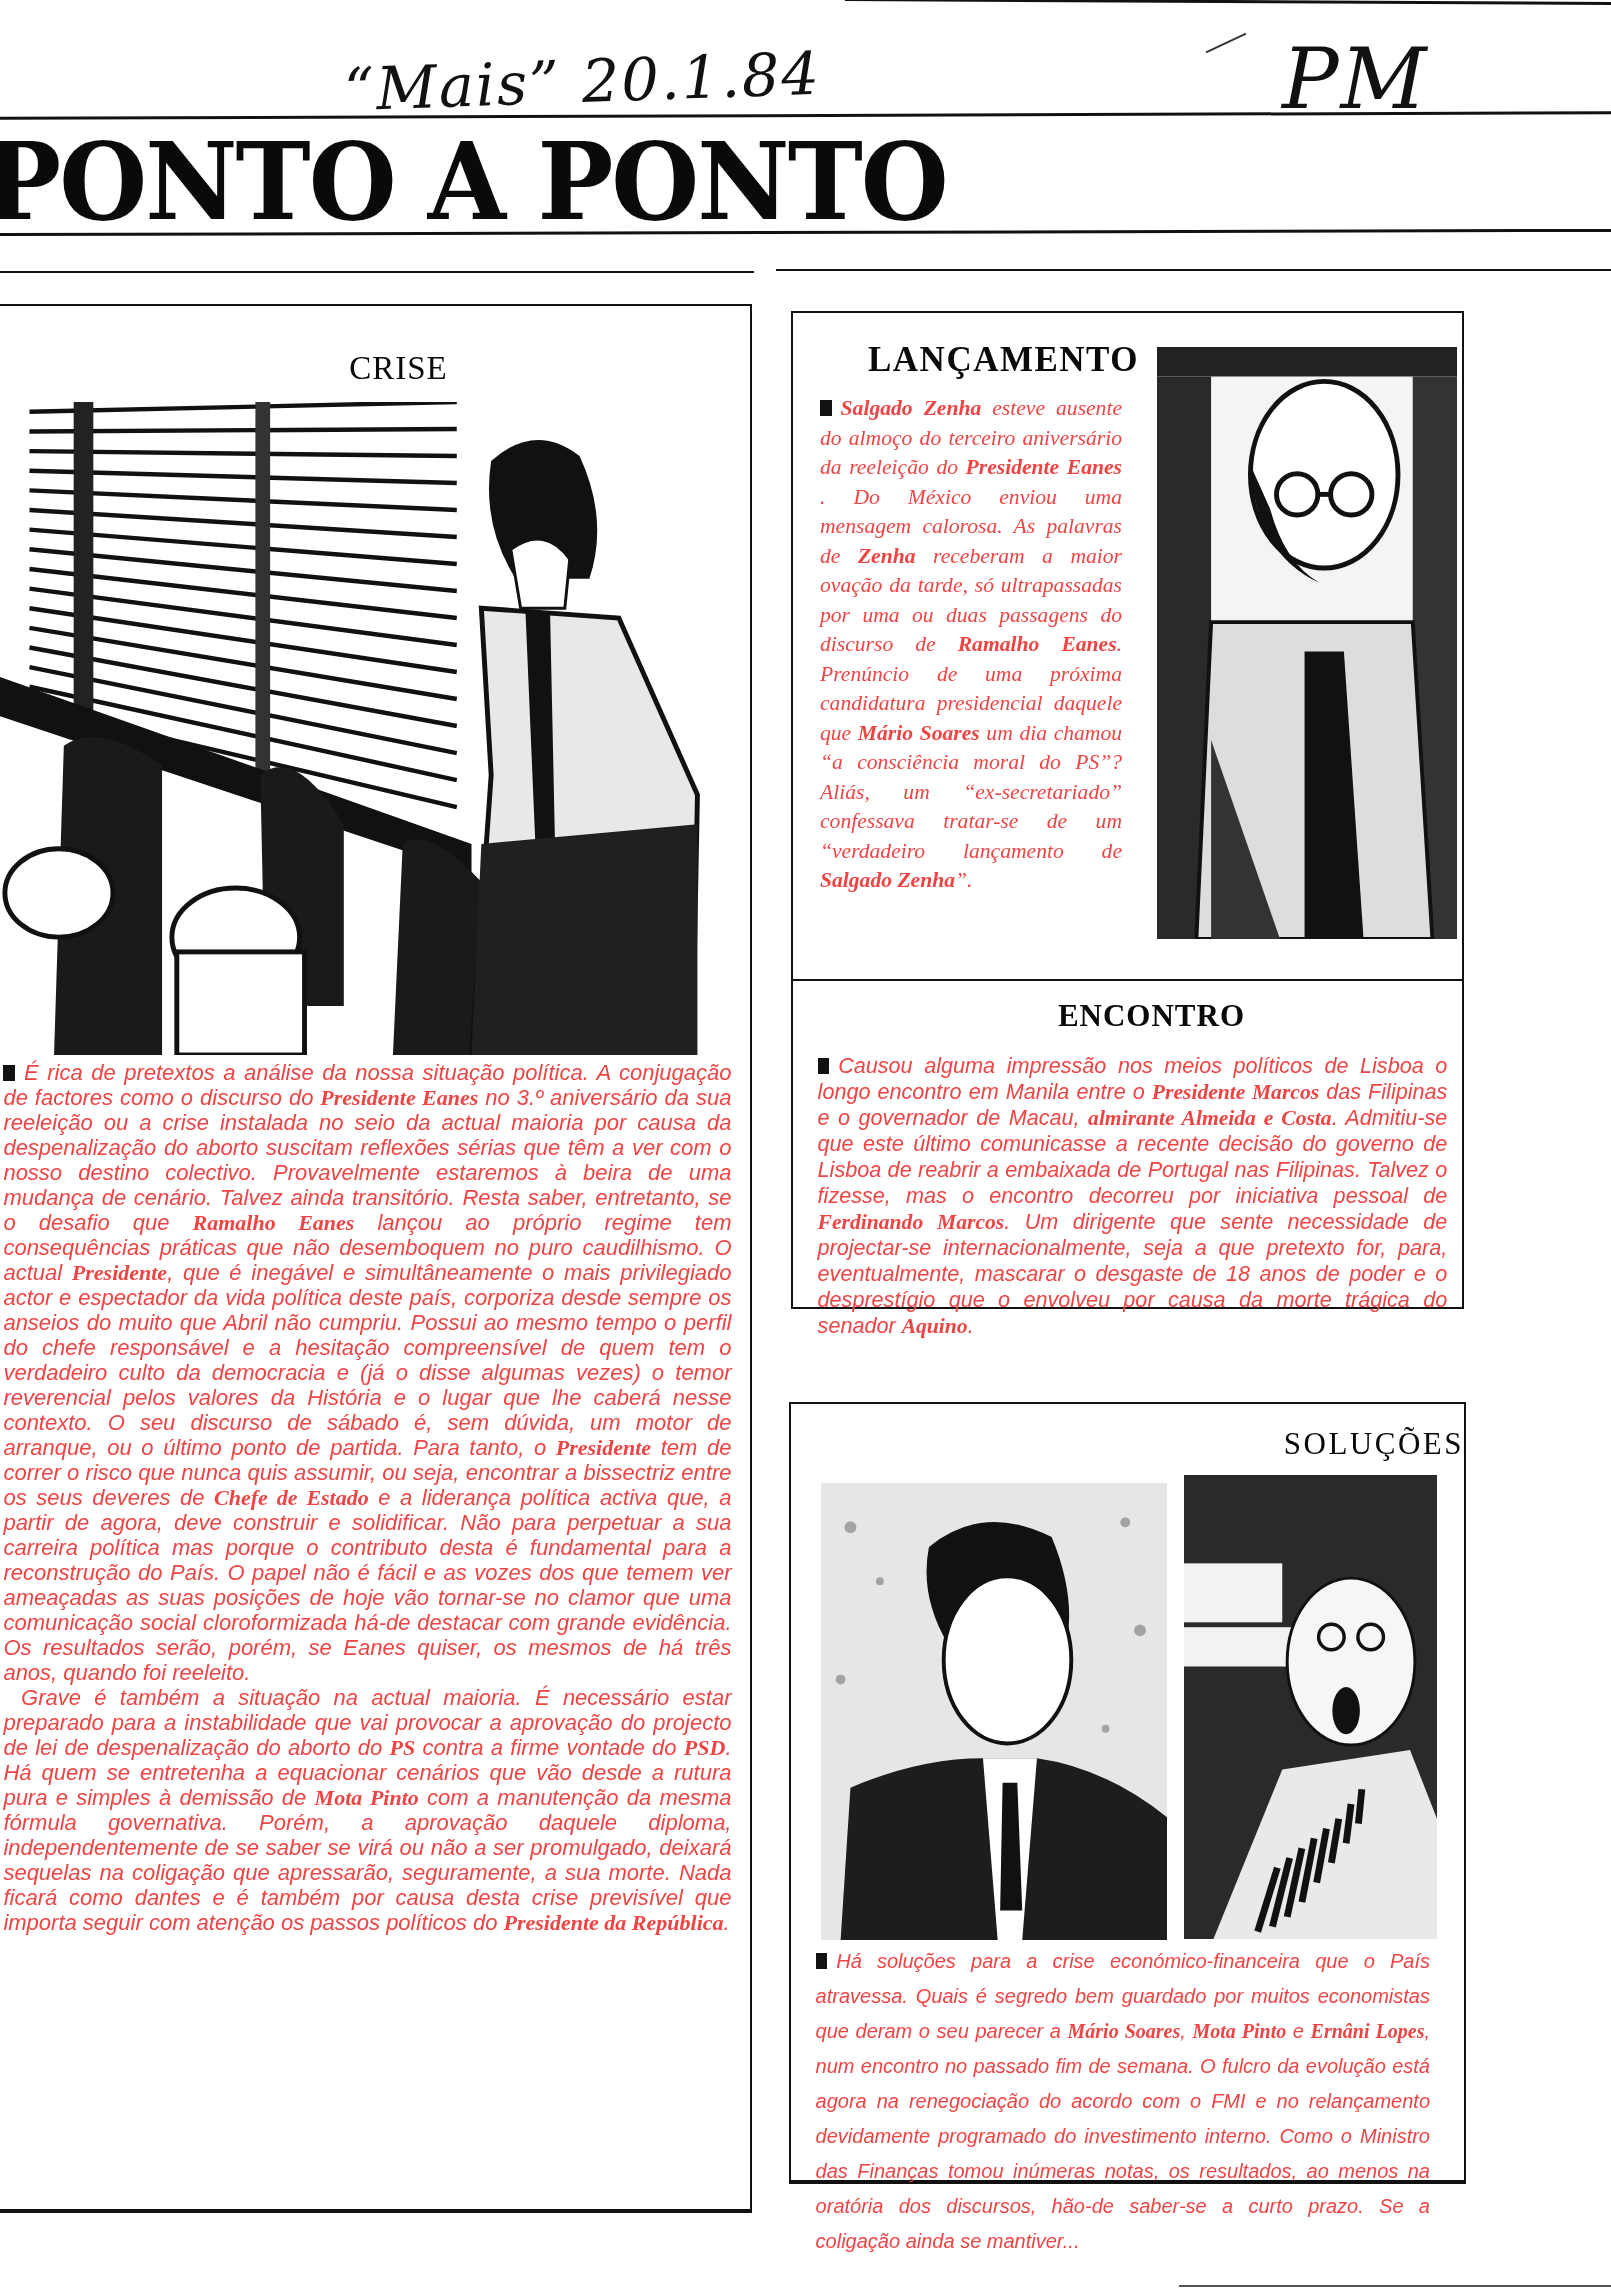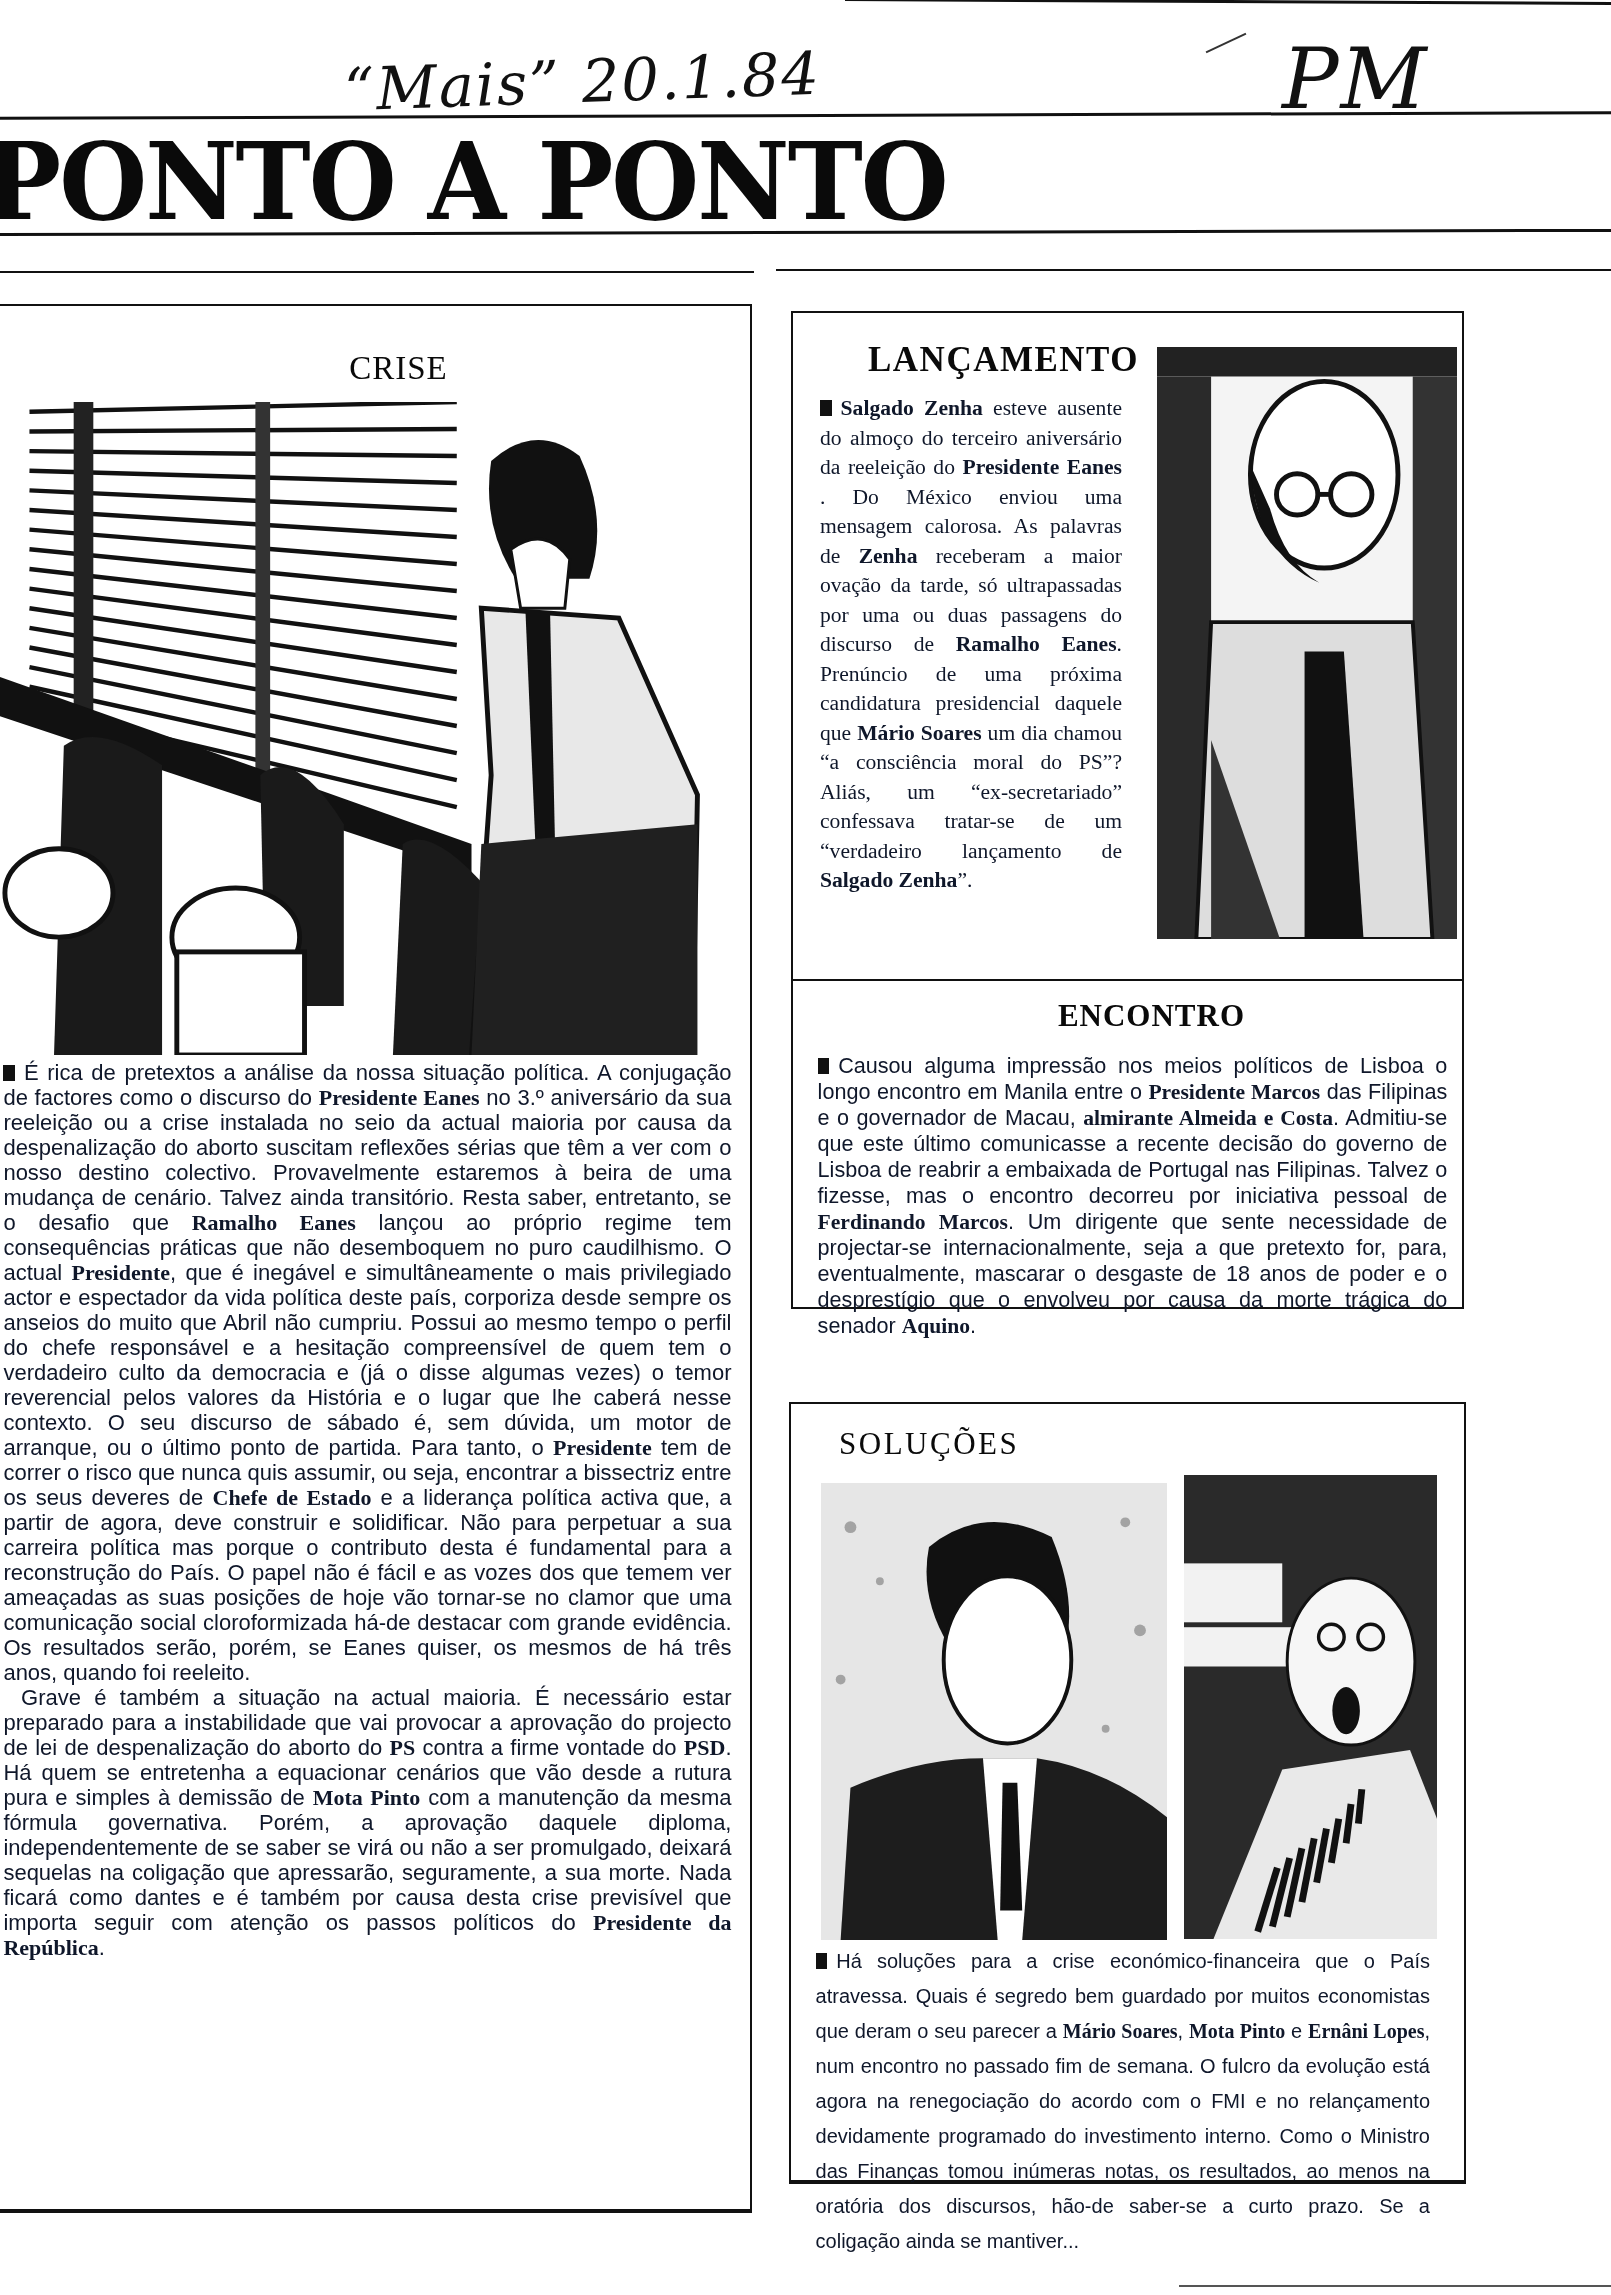--- a/index.html
+++ b/index.html
@@ -18,21 +18,21 @@
     font-family: "DejaVu Serif", serif; font-weight: bold; font-size: 101px;
     letter-spacing: -2px; line-height: 1; transform: scaleY(1.05); transform-origin: left top;
   }
   .box { position: absolute; border: 2.5px solid #111; box-sizing: border-box; background: #fff; }
   .box.thickbottom { border-bottom-width: 4.4px; }
   .headline {
     font-family: "Liberation Serif", serif; font-weight: normal; letter-spacing: 1px; padding-left: 48px;
   }
   .body {
     font-family: "Liberation Sans", sans-serif; font-stretch: condensed;
-    text-align: justify; hyphens: manual; color: #0f172a;
+    text-align: justify; hyphens: manual; color: #ef4444; font-style: italic;
   }
   .body p { margin: 0; }
   .bullet { display: inline-block; width: 11.8px; height: 15.7px; background: #111; margin-right: 8.8px; vertical-align: -1px; }
   b { font-family: "Liberation Serif", serif; font-weight: bold; }
   .photo {
     position: absolute; overflow: hidden; background: #fff;
   }
   .photo svg { display: block; width: 100%; height: 100%; }
   .indent { display: inline-block; width: 17.7px; }
 </style>
@@ -128,21 +128,21 @@
 </section>
 
 <section class="box" style="left:791px; top:979px; width:673px; height:330px;">
   <h2 class="headline" style="position:absolute; left:0; right:0; top:17px; margin:0; text-align:center; font-size:31px; font-weight:bold;">ENCONTRO</h2>
   <div class="body" style="position:absolute; left:24.6px; right:14.7px; top:64px; font-size:21.6px; line-height:26px;margin-top:8px;">
     <p><span class="bullet"></span><span>Causou alguma impressão nos meios políticos de Lisboa o longo encontro em Manila entre o </span><b>Presidente Marcos</b><span> das Filipinas e o governador de Macau, </span><b>almirante Almeida e Costa</b><span>. Admitiu-se que este último comunicasse a recente decisão do governo de Lisboa de reabrir a embaixada de Portugal nas Filipinas. Talvez o fizesse, mas o encontro decorreu por iniciativa pessoal de </span><b>Ferdinando Marcos</b><span>. Um dirigente que sente necessidade de projectar-se internacionalmente, seja a que pretexto for, para, eventualmente, mascarar o desgaste de 18 anos de poder e o desprestígio que o envolveu por causa da morte trágica do senador </span><b>Aquino</b><span>.</span></p>
   </div>
 </section>
 
 <section class="box thickbottom" style="left:789px; top:1402px; width:677px; height:782px;">
-  <h2 class="headline" style="position:absolute; left:0; right:0; top:22px; margin:0; text-align:left; font-size:31px; letter-spacing:2.5px;">SOLUÇÕES</h2>
+  <h2 class="headline" style="position:absolute; left:0; right:0; top:22px; margin:0; text-align:right; font-size:31px; letter-spacing:2.5px;">SOLUÇÕES</h2>
   <div class="photo" style="left:29.5px; top:79px; width:346px; height:457px;" title="Portrait of man in dark suit and tie">
     <svg viewBox="0 0 705 930" preserveAspectRatio="none">
       <rect width="705" height="930" fill="#e6e6e6"></rect>
       <g fill="#777" opacity="0.6">
         <circle cx="60" cy="90" r="12"></circle>
           <circle cx="120" cy="200" r="8"></circle>
           <circle cx="40" cy="400" r="10"></circle>
         <circle cx="620" cy="80" r="10"></circle>
           <circle cx="650" cy="300" r="12"></circle>
           <circle cx="580" cy="500" r="8"></circle>

